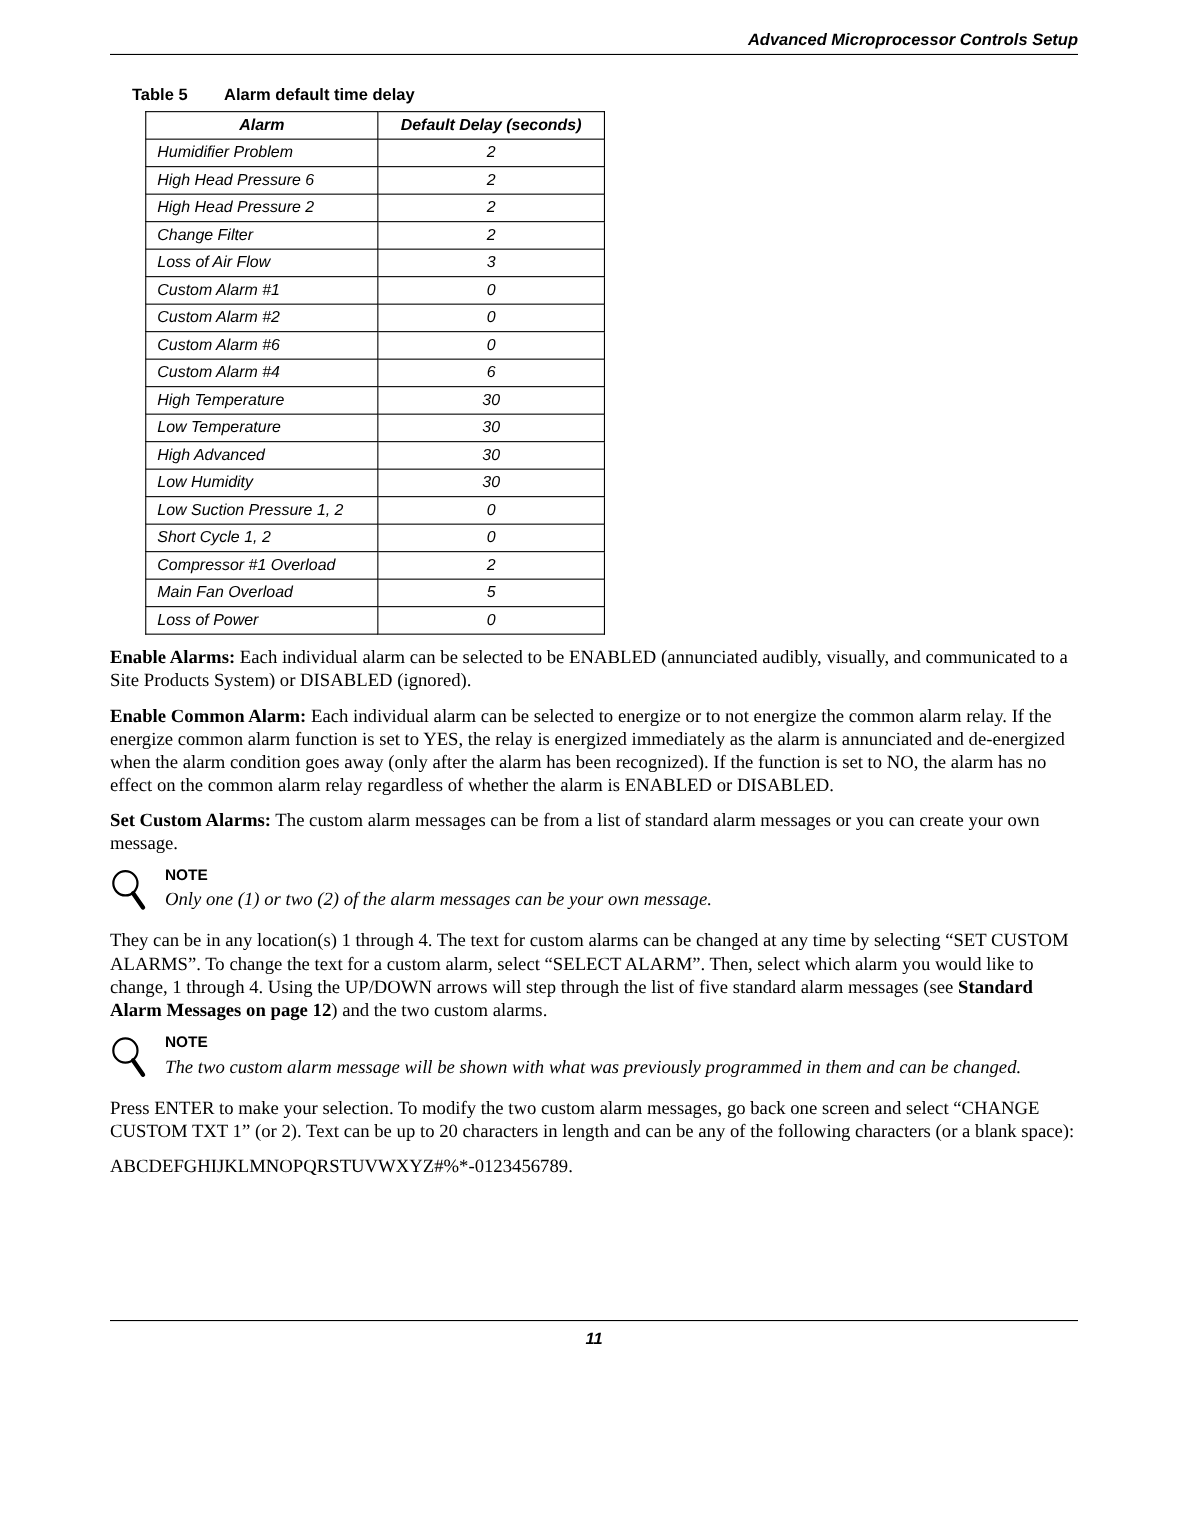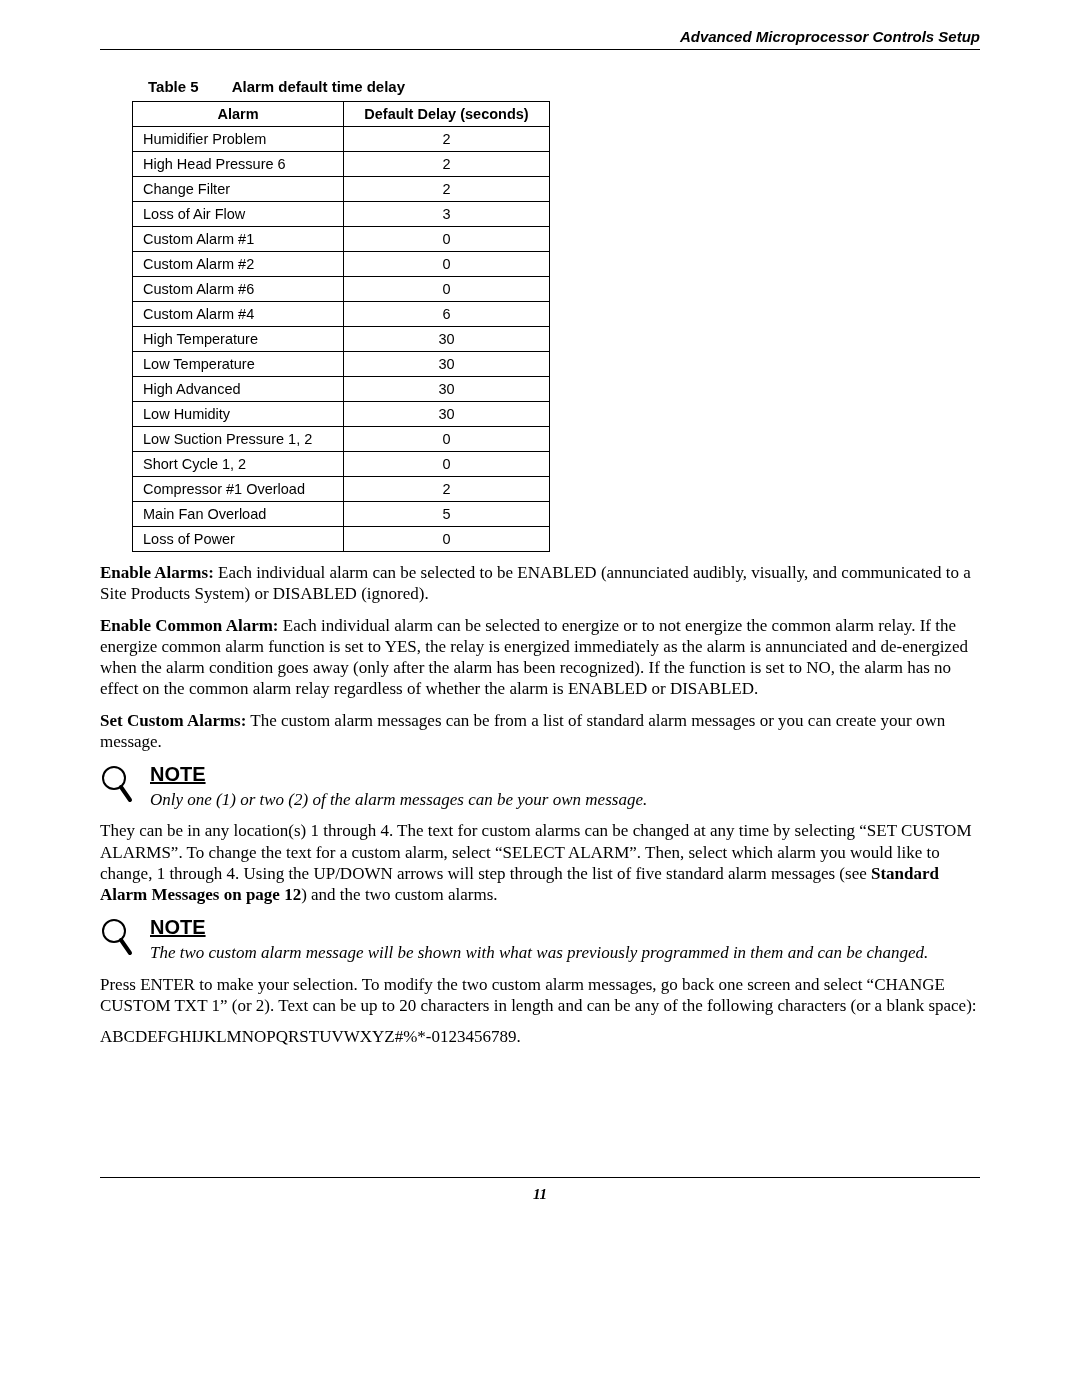--- a/index.html
+++ b/index.html
@@ -20,29 +20,30 @@
     text-align: right;
     font-family: Arial, Helvetica, sans-serif;
     font-weight: bold;
     font-style: italic;
     font-size: 15px;
   }
   .table-caption {
     font-family: Arial, Helvetica, sans-serif;
     font-weight: bold;
     font-size: 15px;
-    margin-left: 48px;
+    margin-left: 20px;
     margin-bottom: 6px;
   }
   .tc-label { display: inline-block; width: 80px; }
   table.alarm {
     border-collapse: collapse;
     margin-left: 32px;
     font-family: Arial, Helvetica, sans-serif;
     font-size: 14.5px;
+    font-style: italic;
   }
   table.alarm th, table.alarm td {
     border: 1px solid #000;
     padding: 4px 10px;
   }
   table.alarm th {
     text-align: center;
     font-weight: bold;
   }
   table.alarm td.name { width: 190px; }
@@ -61,37 +62,36 @@
   }
   .note-icon {
     width: 50px;
     flex-shrink: 0;
     padding-top: 2px;
   }
   .note-content { flex: 1; }
   .note-heading {
     font-family: Arial, Helvetica, sans-serif;
     font-weight: bold;
-    font-size: 20px;
+    font-size: 14px;
     margin-bottom: 2px;
-    text-decoration: underline;
   }
   .note-text {
     font-style: italic;
     font-family: Georgia, 'Times New Roman', serif;
     font-size: 17px;
     line-height: 1.25;
   }
   .indent { margin-left: 36px; }
   .footer {
     margin-top: 130px;
     border-top: 1px solid #000;
     padding-top: 8px;
     text-align: center;
-    font-family: Liberation Serif, serif;
+    font-family: Liberation Sans, sans-serif;
     font-weight: bold;
     font-style: italic;
     font-size: 15px;
   }
 </style>
 </head>
 <body>
 
 <div class="page">
 
@@ -114,20 +114,24 @@
     <tbody id="alarm-tbody">
         <tr>
           <td class="name">Humidifier Problem</td>
           <td class="val">2</td>
         </tr>
         <tr>
           <td class="name">High Head Pressure 6</td>
           <td class="val">2</td>
         </tr>
         <tr>
+          <td class="name">High Head Pressure 2</td>
+          <td class="val">2</td>
+        </tr>
+        <tr>
           <td class="name">Change Filter</td>
           <td class="val">2</td>
         </tr>
         <tr>
           <td class="name">Loss of Air Flow</td>
           <td class="val">3</td>
         </tr>
         <tr>
           <td class="name">Custom Alarm #1</td>
           <td class="val">0</td>

